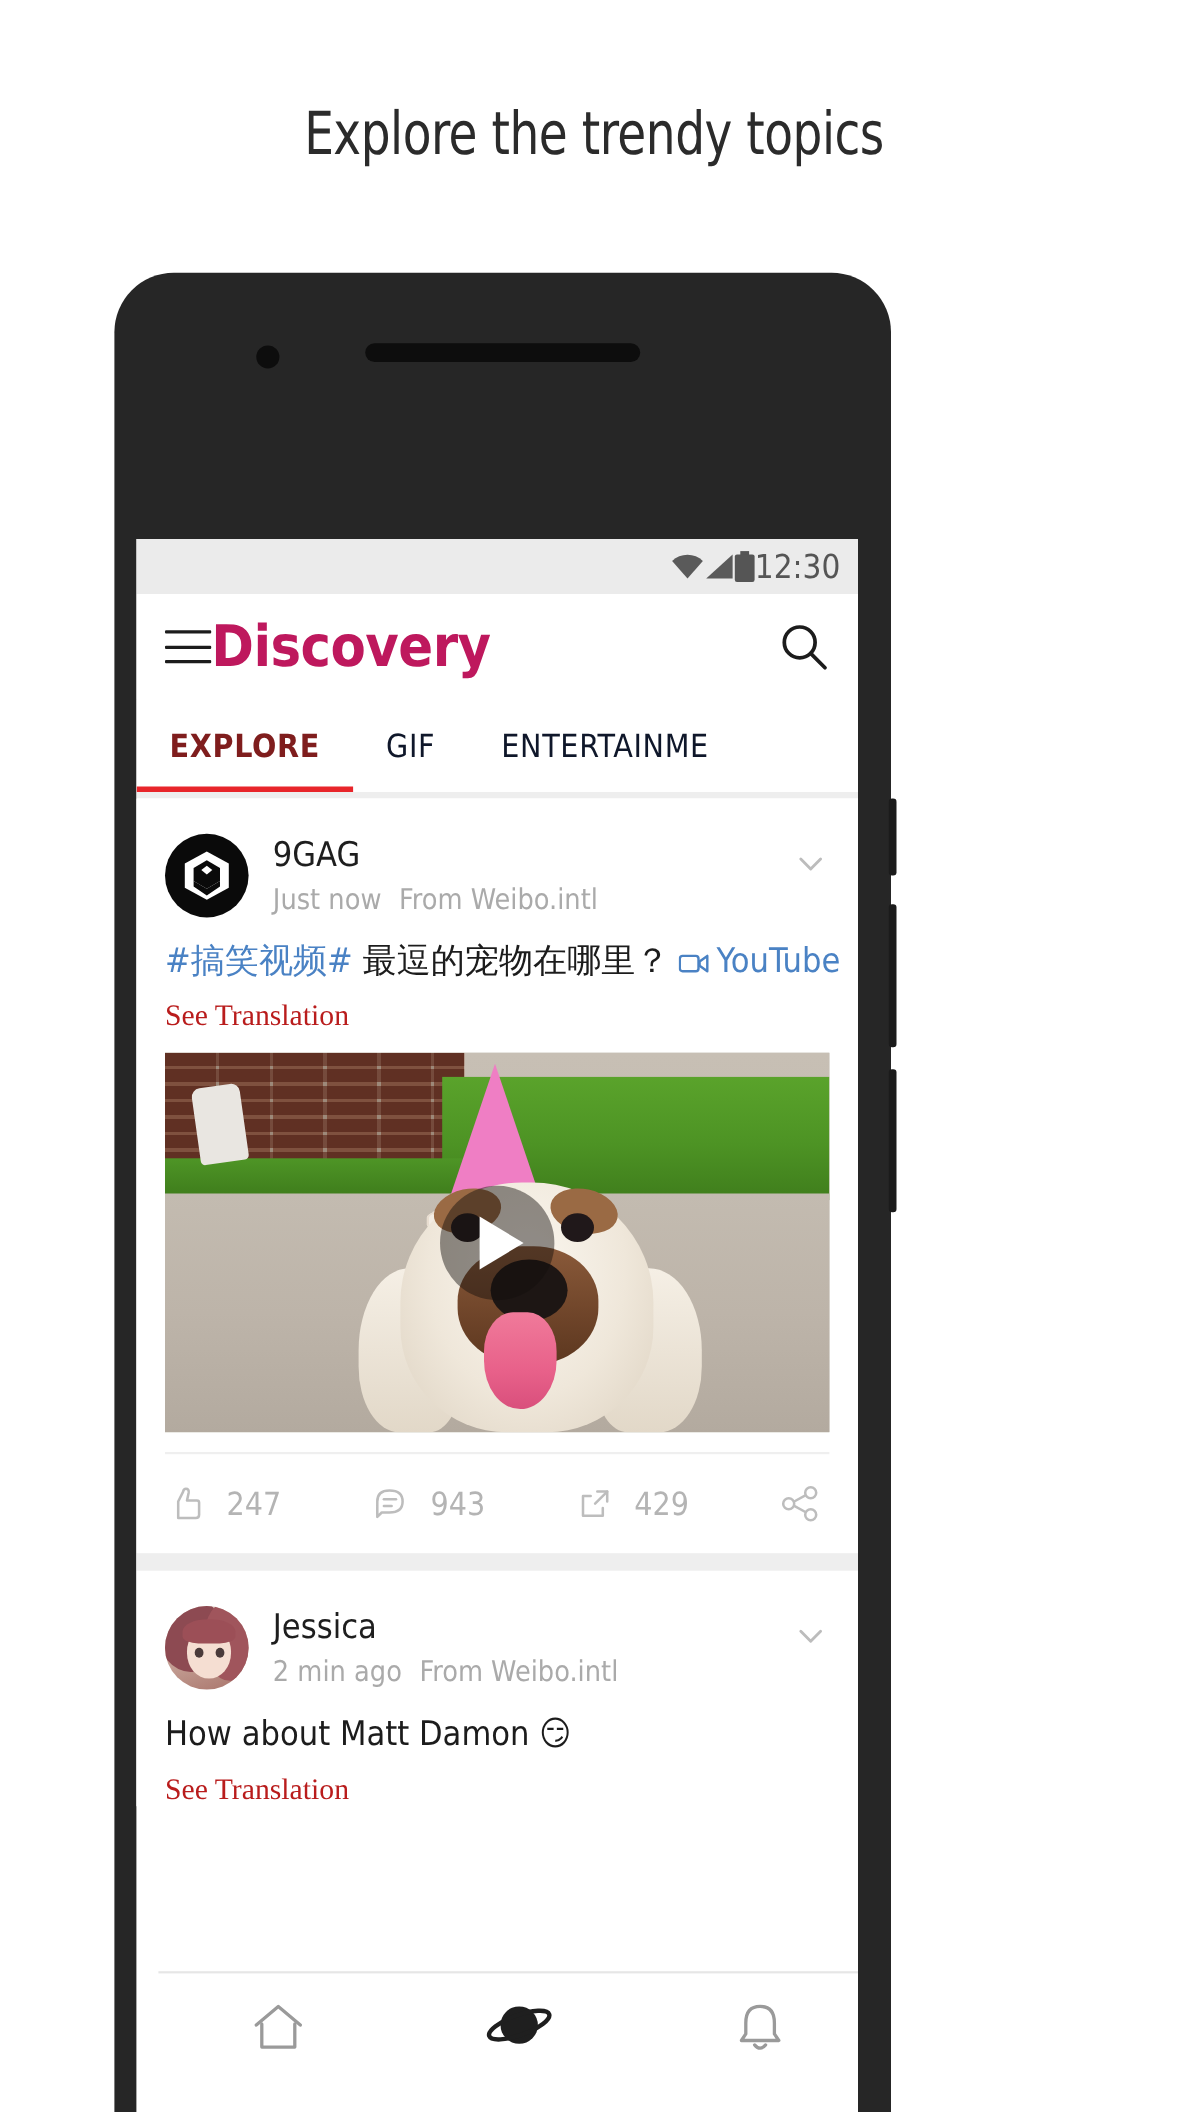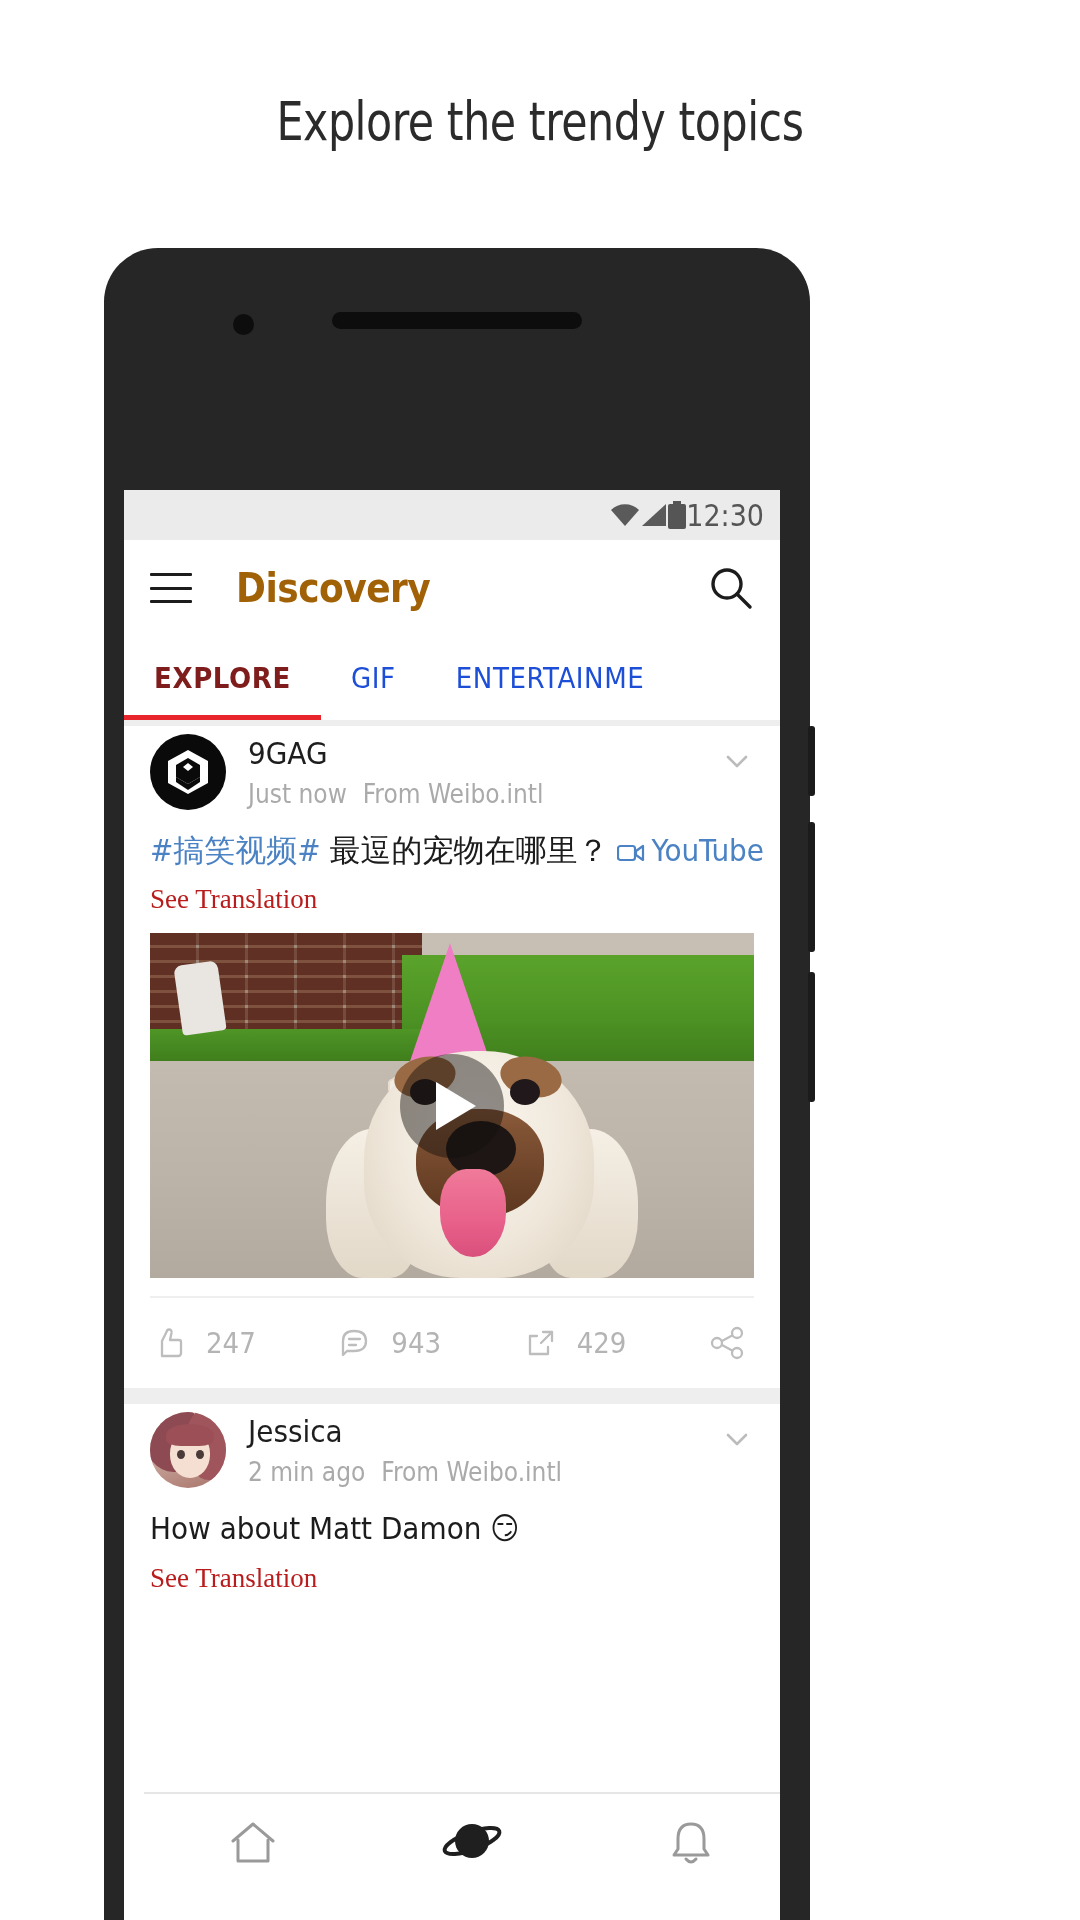--- a/index.html
+++ b/index.html
@@ -71,49 +71,49 @@
   .ico-batt .body { position: absolute; left: 0; top: 3px; width: 18px; height: 25px; background: #555; border-radius: 2px; }
 
   
   .appbar {
     height: 96px; background: #fff;
     display: flex; align-items: center; padding: 0 26px;
   }
   .hamburger { width: 42px; height: 30px; display: flex; flex-direction: column; justify-content: space-between; cursor: pointer; }
   .hamburger i { display: block; height: 3px; background: #1c1c1c; border-radius: 1px; }
   .appbar-title {
-    margin-left: 44px; font-size: 40px; font-weight: 700; color: #a16207;
+    font-size: 52px; font-weight: 700; color: #be185d;
     font-family: "DejaVu Sans Condensed","Liberation Sans",sans-serif;
     letter-spacing: -0.5px;
   }
   .appbar-spacer { flex: 1; }
   .search-ico { width: 46px; height: 46px; }
 
   
   .tabs {
     height: 84px; background: #fff; display: flex; align-items: center;
     padding-left: 0; position: relative; overflow: hidden;
   }
   .tab {
-    font-size: 29px; color: #1d4ed8; letter-spacing: 0.6px; font-weight: 400;
+    font-size: 29px; color: #0f172a; letter-spacing: 0.6px; font-weight: 400;
     white-space: nowrap;
     font-family: "DejaVu Sans Condensed","Liberation Sans",sans-serif;
   }
   .tab.active { color: #7f1d1d; font-weight: 700; }
   .tab-u { padding: 0 30px; height: 84px; display: flex; align-items: center; position: relative; }
   .tab-u.active::after {
     content: ""; position: absolute; left: 0px; right: 0px; bottom: 0;
     height: 5px; background: #e8252a;
   }
   .tabs-divider { height: 6px; background: #eeeeee; }
 
   
   .feed { background: #fff; }
   .post { background: #fff; padding: 0 26px; }
-  .post-head { display: flex; align-items: flex-start; padding-top: 8px; }
+  .post-head { display: flex; align-items: flex-start; padding-top: 32px; }
   .avatar9 {
     width: 76px; height: 76px; border-radius: 50%; background: #0a0a0a;
     flex: 0 0 76px; display: flex; align-items: center; justify-content: center;
   }
   .avatar-j {
     width: 76px; height: 76px; border-radius: 50%; flex: 0 0 76px; overflow: hidden;
     background: linear-gradient(160deg,#d9c2b8 0%,#c9a79c 45%,#a8736a 100%);
     position: relative;
   }
   .avatar-j .hairA { position:absolute; left:-6px; top:-6px; width:56px; height:66px; background:#8d4a52; border-radius:50% 40% 45% 55%; }

